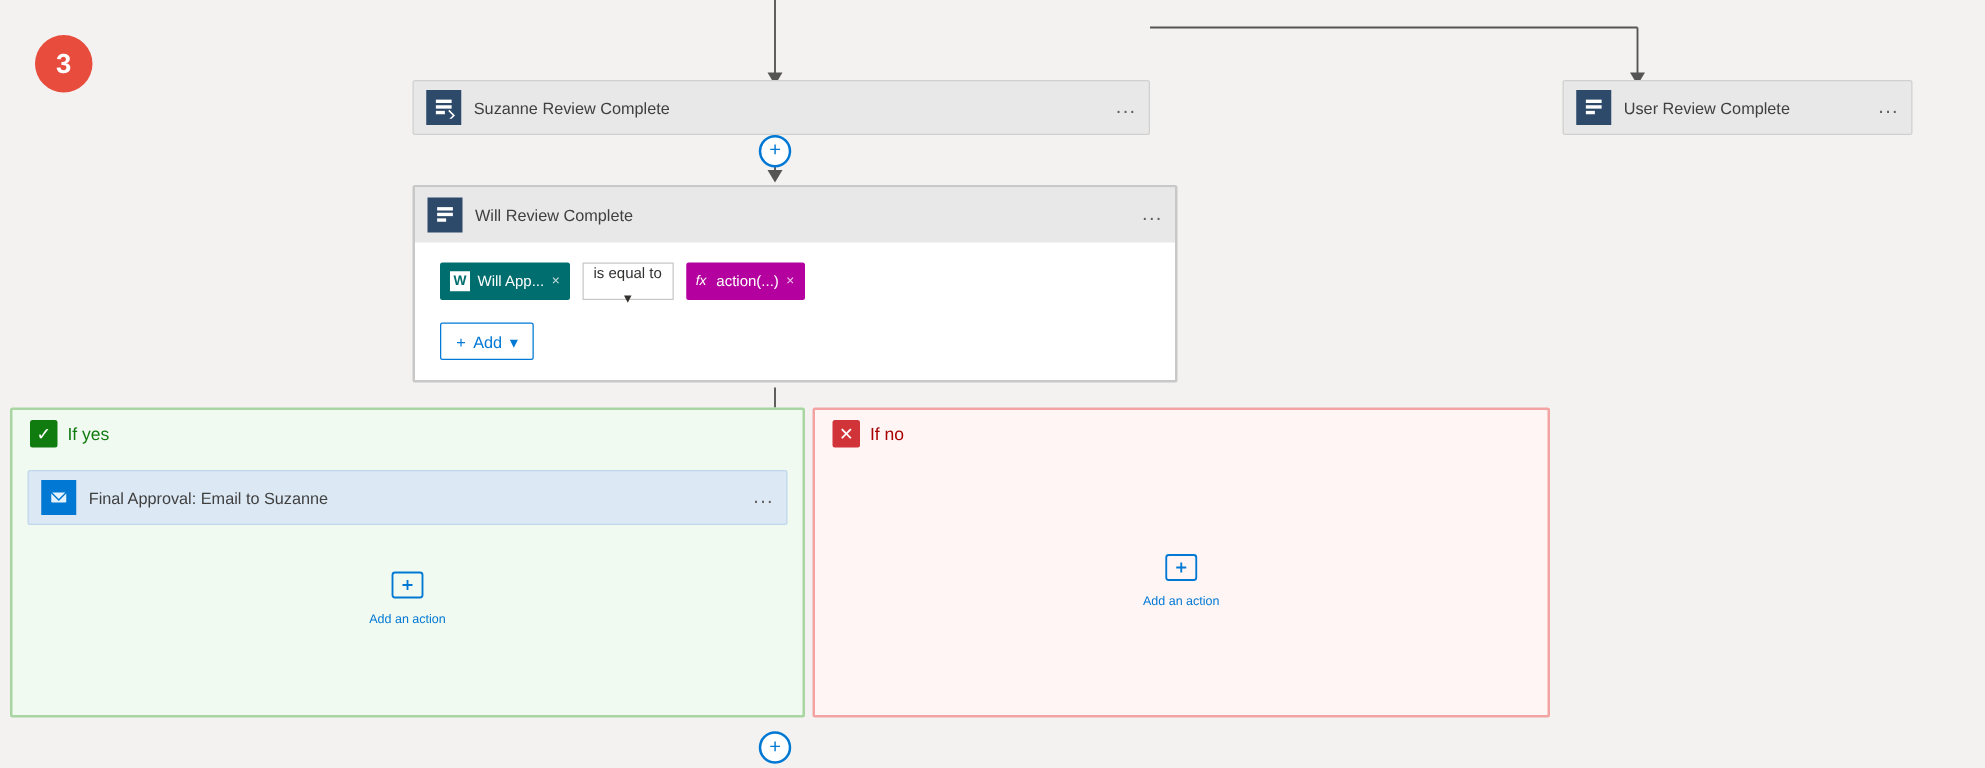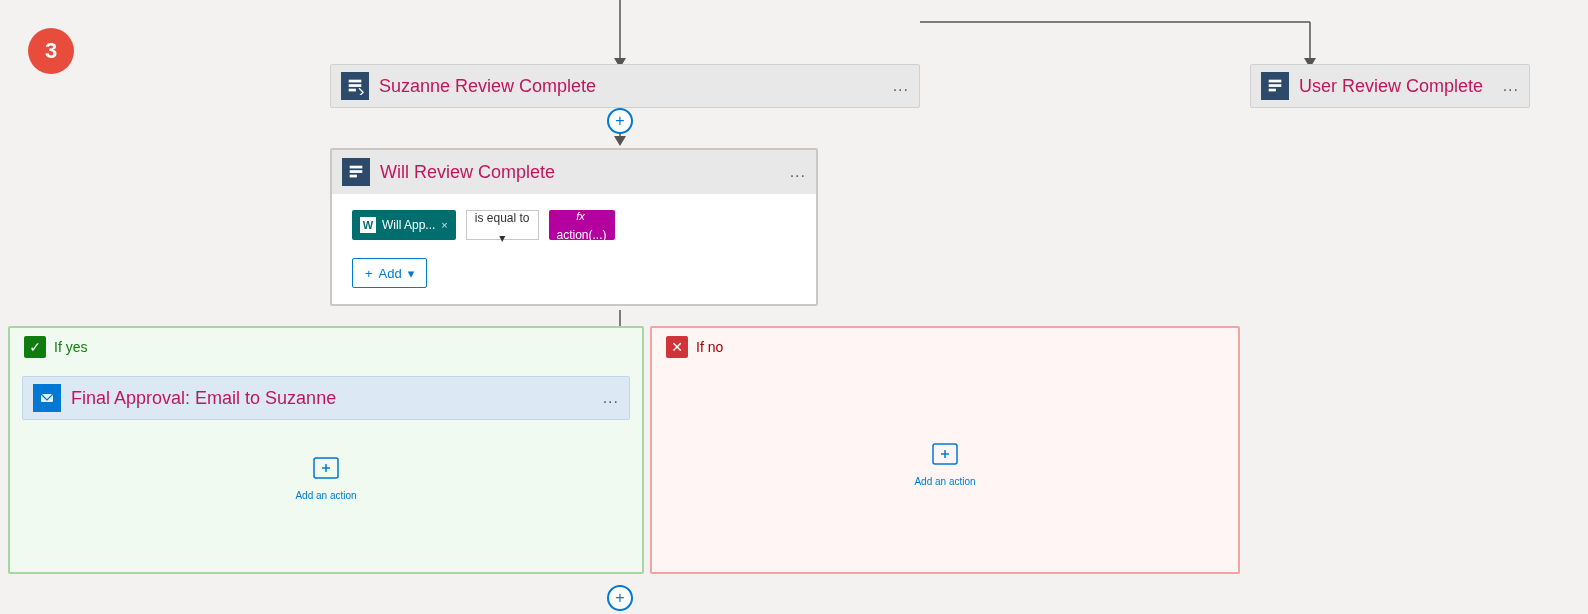--- a/index.html
+++ b/index.html
@@ -68,22 +68,22 @@
     }
 
     .card-icon svg {
       width: 18px;
       height: 18px;
       fill: white;
     }
 
     .card-label {
       flex: 1;
-      font-size: 18px;
-      color: #be185d;
+      font-size: 13px;
+      color: #404040;
     }
 
     .card-menu {
       color: #605e5c;
       font-size: 16px;
       cursor: pointer;
       letter-spacing: 1px;
     }
 
     
@@ -101,21 +101,21 @@
       font-size: 16px;
       cursor: pointer;
     }
 
     
     .condition-card {
       position: absolute;
       background: white;
       border: 2px solid #c8c8c8;
       border-radius: 2px;
-      width: 488px;
+      width: 612px;
     }
 
     .condition-header {
       background: #e8e8e8;
       display: flex;
       align-items: center;
       height: 44px;
       padding: 0 10px;
       gap: 10px;
     }
@@ -139,21 +139,20 @@
     }
 
     .tag-pill-teal {
       background: #006e6e;
       color: white;
     }
 
     .tag-pill-pink {
       background: #b4009e;
       color: white;
-      flex-direction: column;
     }
 
     .tag-x {
       cursor: pointer;
       font-size: 11px;
       opacity: 0.8;
     }
 
     .dropdown-pill {
       display: flex;

